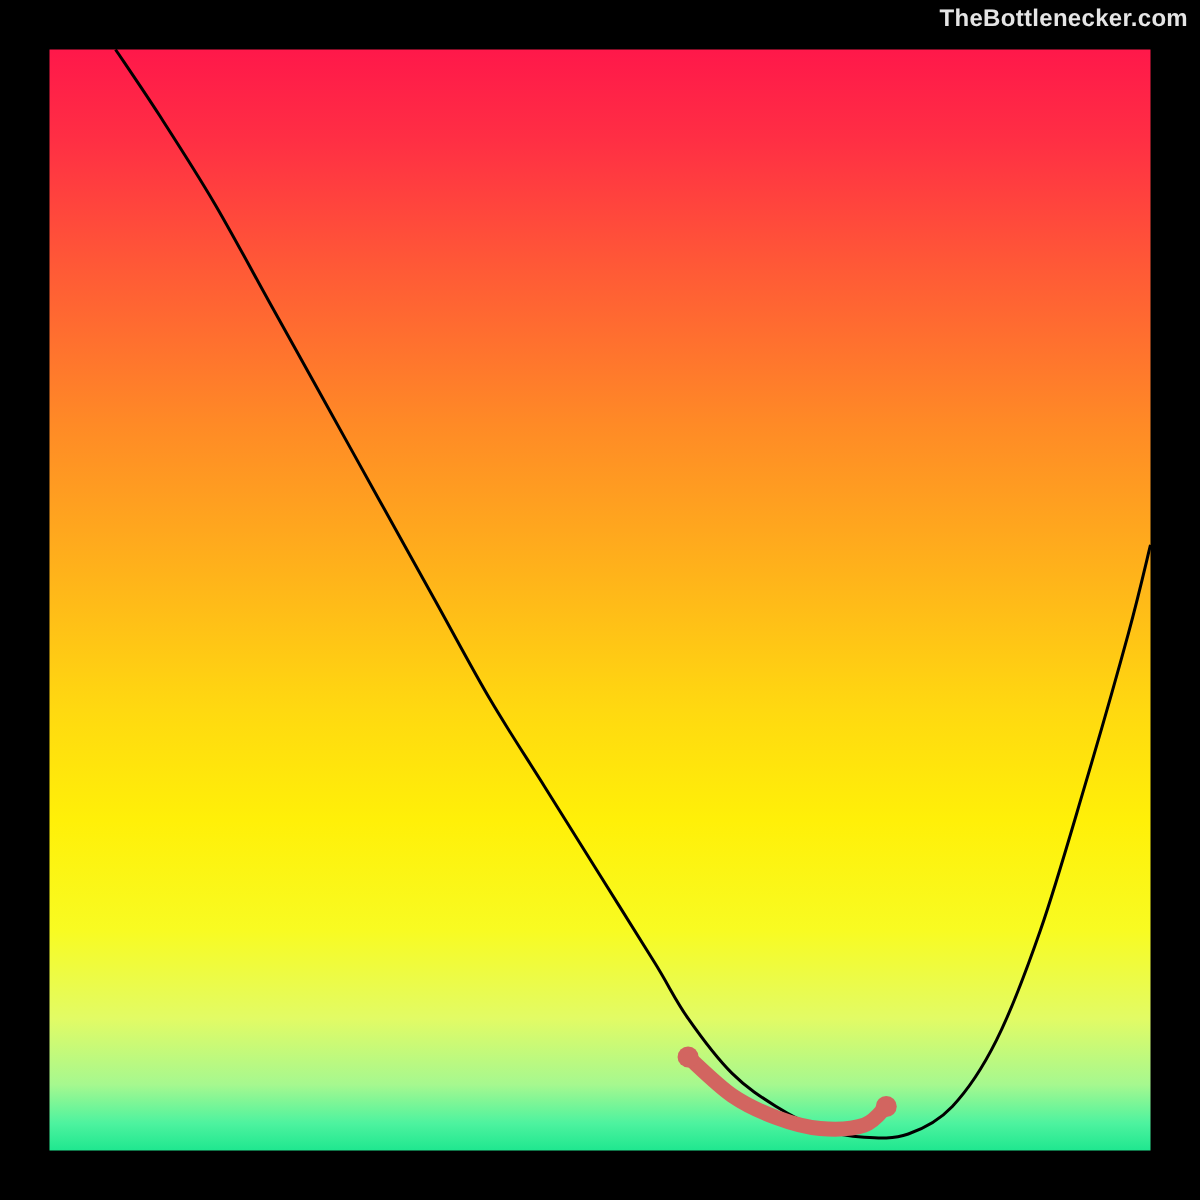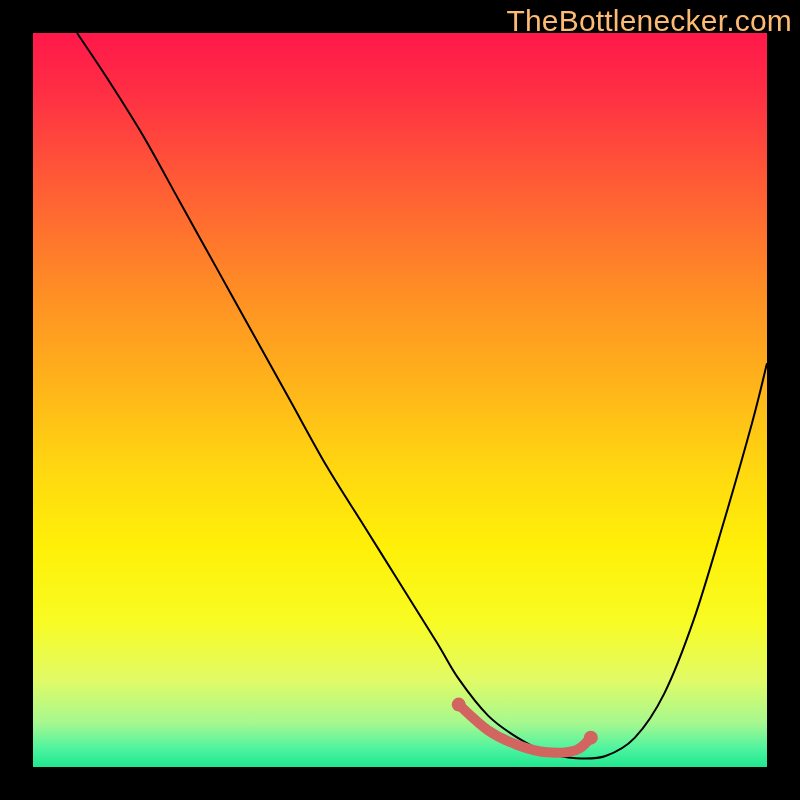--- a/index.html
+++ b/index.html
@@ -14,23 +14,23 @@
   .frame {
     position: relative;
     width: 800px;
     height: 800px;
     background: #000;
   }
   .watermark {
     position: absolute;
     top: 4px;
     right: 8px;
-    color: #fdba74;
-    font-size: 30px;
-    font-weight: 400;
+    color: #e5e5e5;
+    font-size: 16px;
+    font-weight: 700;
     letter-spacing: 0.2px;
     z-index: 50;
   }
   .plot-area {
     position: absolute;
     left: 33px;
     top: 33px;
     width: 734px;
     height: 734px;
     background: linear-gradient(

